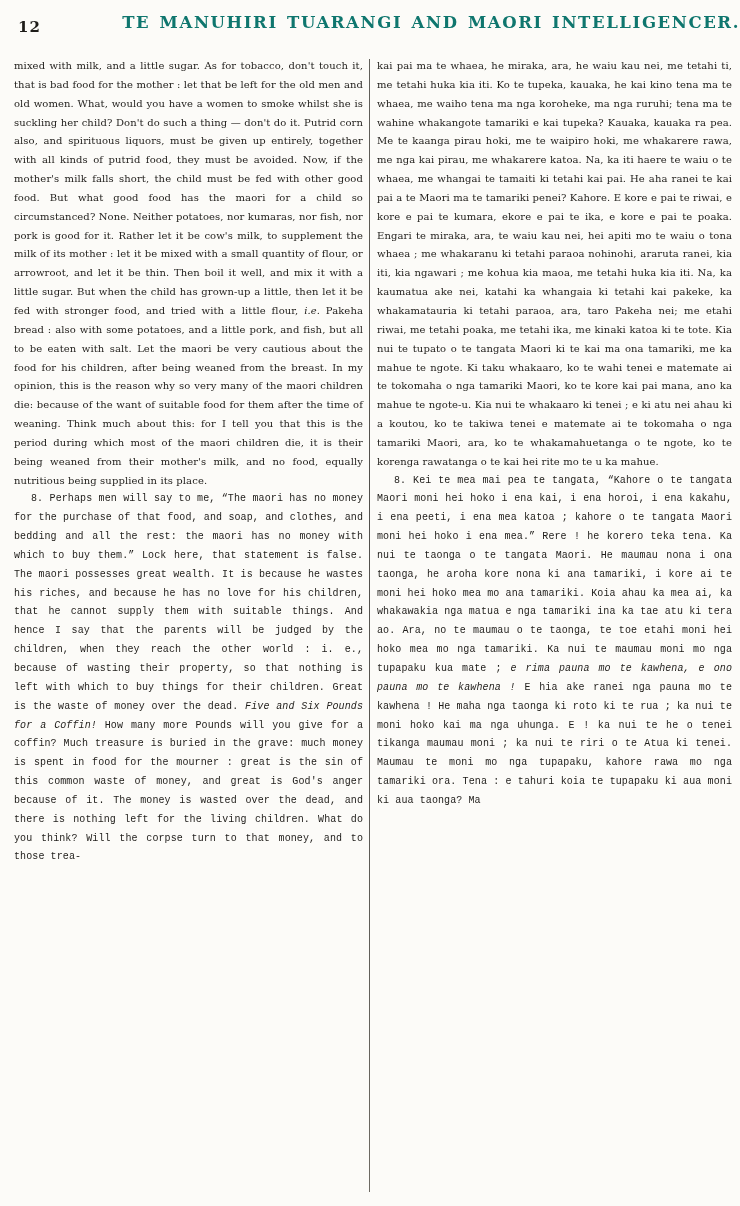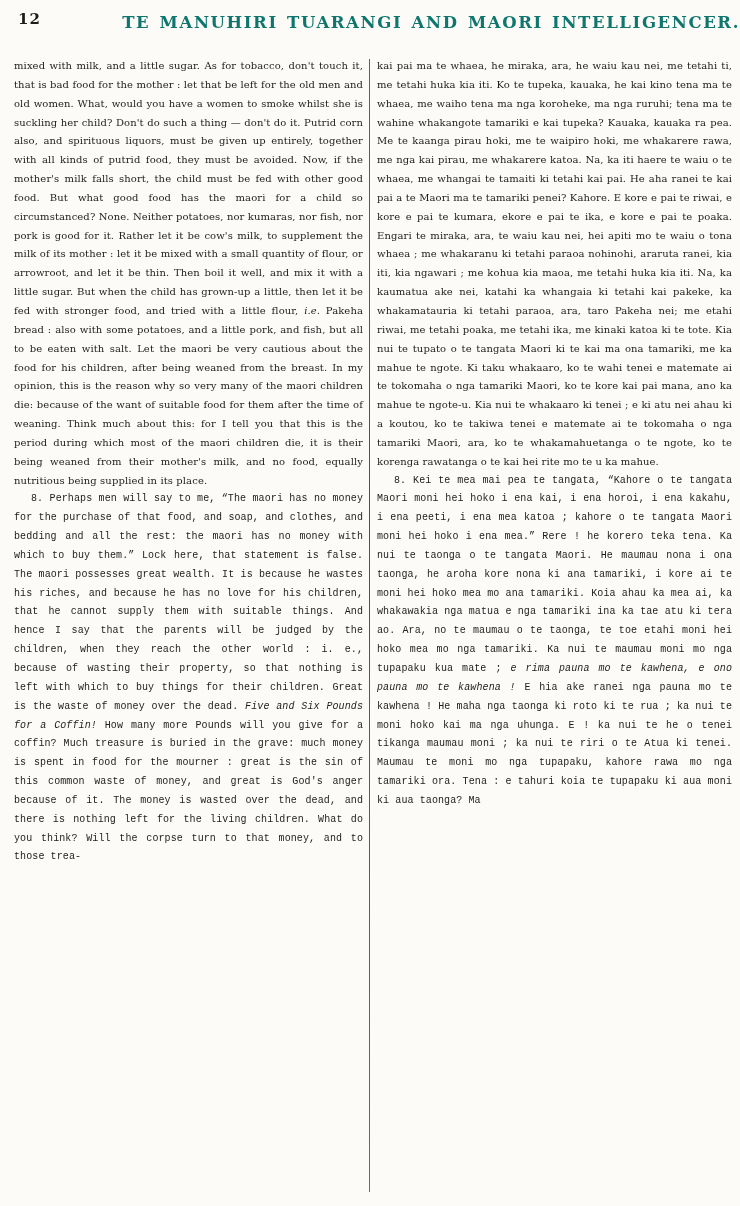--- a/index.html
+++ b/index.html
@@ -22,21 +22,21 @@
   .masthead {
     position: absolute;
     top: 10px;
     left: 0;
     right: 0;
     height: 32px;
   }
   .page-number {
     position: absolute;
     left: 18px;
-    top: 0;
+    top: 8px;
     font-size: 15px;
     font-weight: bold;
     letter-spacing: 1px;
   }
   .masthead-title {
     text-align: right;
     font-size: 16.5px;
     font-weight: bold;
     letter-spacing: 1.6px;
     padding-top: 3px;

